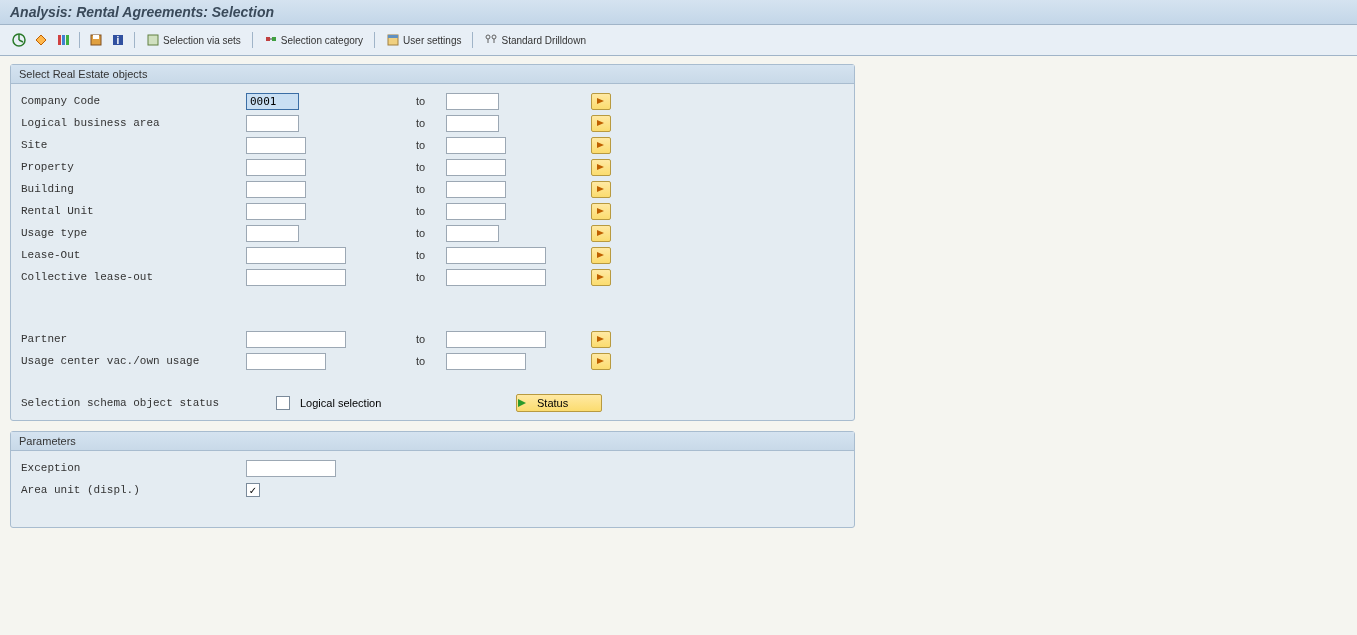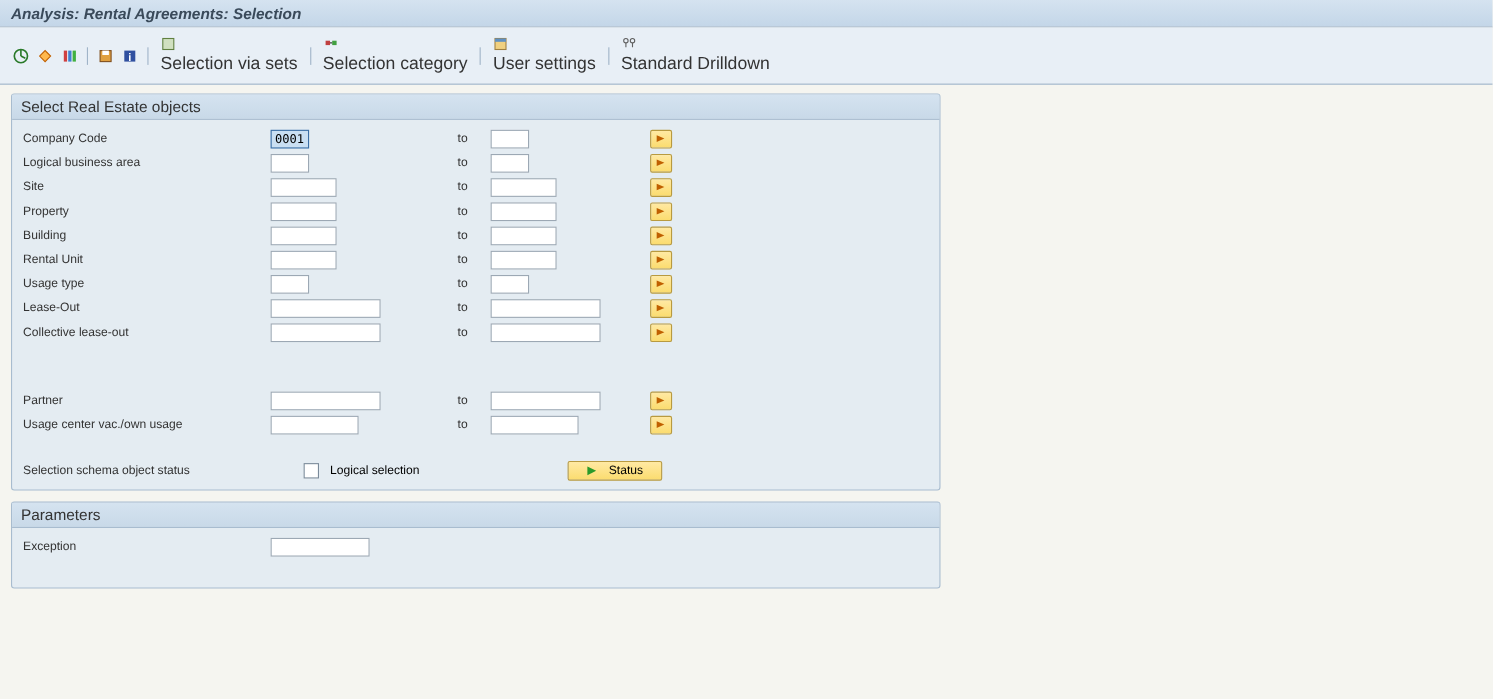--- a/index.html
+++ b/index.html
@@ -37,69 +37,69 @@
       cursor: pointer;
     }
     .tb-sep {
       width: 1px;
       height: 16px;
       background: #a0b4c8;
       margin: 0 3px;
     }
     .tb-btn {
       display: inline-flex;
-      align-items: flex-start;
+      align-items: center;
       gap: 3px;
       padding: 2px 4px;
       cursor: pointer;
       color: #333;
-      font-size: 16px;
-      flex-direction: column;
+      font-size: 10px;
     }
     .content {
       padding: 8px 10px;
     }
     .group {
       background: #e4ecf2;
       border: 1px solid #a8bccf;
       border-radius: 3px;
       margin-bottom: 10px;
       width: 845px;
     }
     .group-title {
       background: linear-gradient(to bottom,#d5e3f0,#c8d9e8);
       border-bottom: 1px solid #a8bccf;
       padding: 3px 8px;
-      font-size: 14px;
+      font-size: 11px;
       color: #333;
     }
     .group-body {
       padding: 6px 10px;
     }
     .row {
       display: flex;
       align-items: center;
       height: 22px;
       margin-bottom: 0px;
     }
     .gap-row { height: 20px; }
     .label {
       width: 225px;
       color: #333;
       font-size: 11px;
+      font-family: Liberation Mono, monospace;
     }
     .f-input {
       border: 1px solid #9ca8b4;
       background: #fff;
       height: 17px;
       padding: 0 3px;
       font-size: 11px;
       font-family: monospace;
     }
-    .w-xs { width: 35px; }
+    .w-xs { width: 53px; }
     .w-sm { width: 60px; }
     .w-md { width: 100px; }
     .arrow-btn {
       width: 20px;
       height: 17px;
       background: linear-gradient(to bottom,#ffe9a3,#fbdc6f);
       border: 1px solid #b89a40;
       border-radius: 2px;
       display: inline-flex;
       align-items: center;
@@ -109,21 +109,20 @@
     }
     .row { position: relative; }
     .status-btn {
       width: 86px;
       height: 18px;
       background: linear-gradient(to bottom,#ffe9a3,#fbdc6f);
       border: 1px solid #b89a40;
       border-radius: 2px;
       display: inline-flex;
       align-items: center;
-      justify-content: center;
       gap: 8px;
       cursor: pointer;
       font-size: 11px;
     }
     .chk {
       width: 14px;
       height: 14px;
       border: 1px solid #7a8a9a;
       background: #fff;
       display: inline-flex;
@@ -442,17 +441,21 @@
     </div>
   </div>
 
   <div class="group">
     <div class="group-title">Parameters</div>
     <div class="group-body">
       <div class="row">
         <div class="label">Exception</div>
         <input class="f-input" style="width: 90px;">
       </div>
+      <div class="row">
+        <div class="label">Area unit (displ.)</div>
+        <span class="chk">✓</span>
+      </div>
       <div class="gap-row"></div>
     </div>
   </div>
 
 </div>
 
 </body></html>

